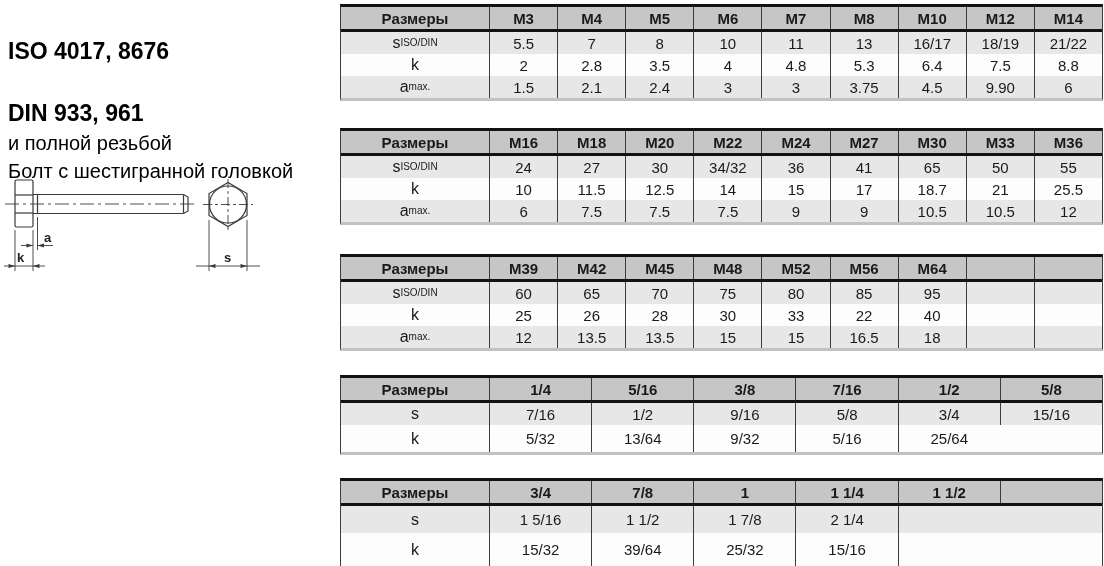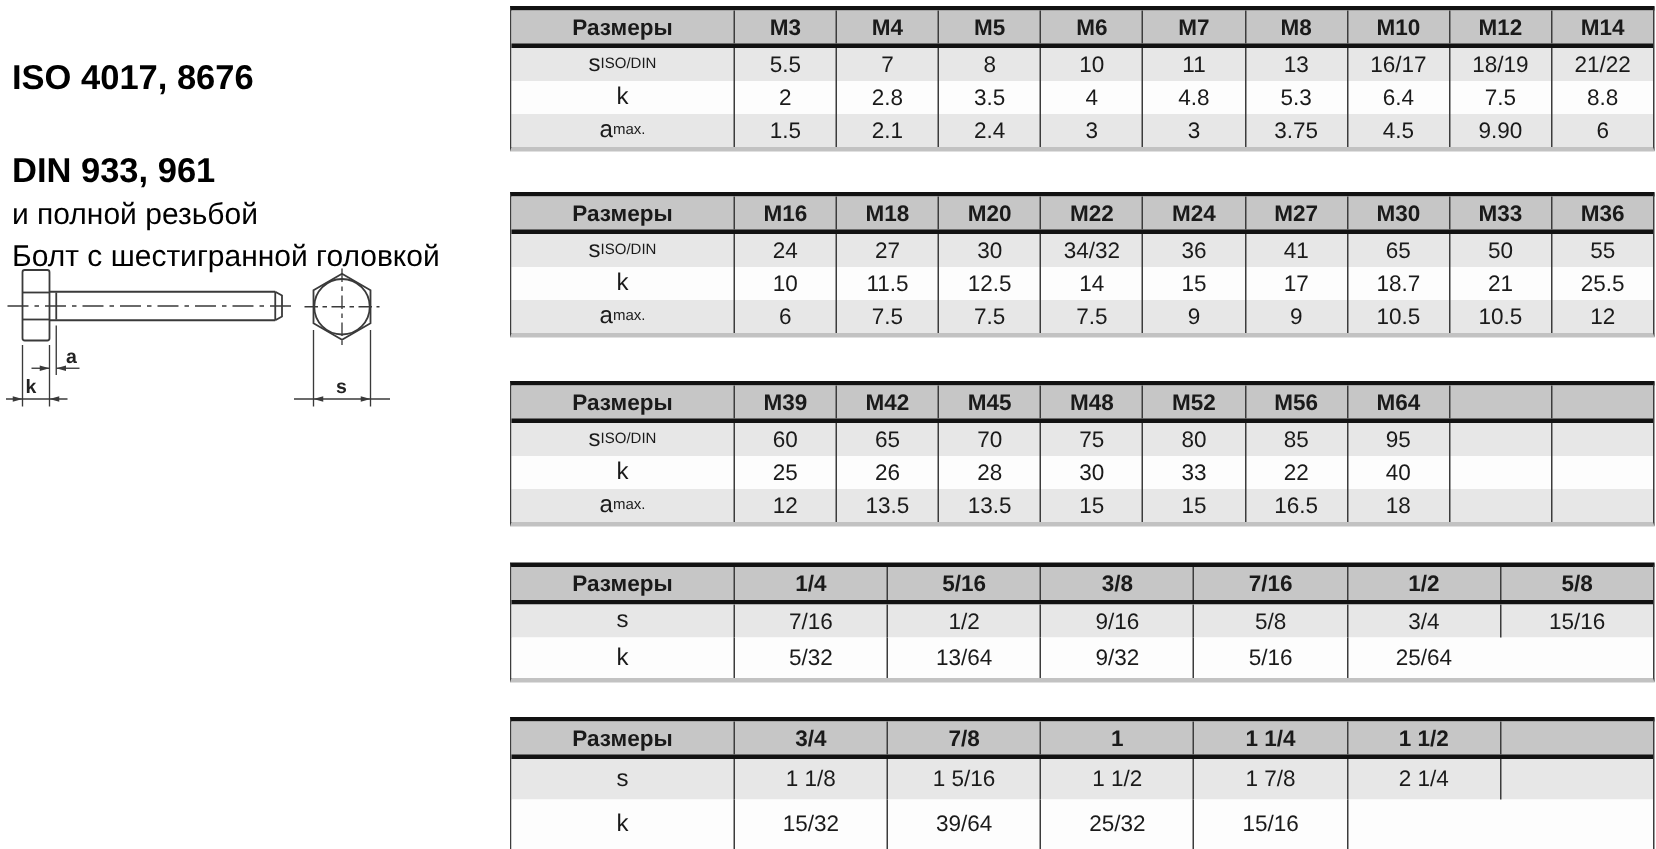--- a/index.html
+++ b/index.html
@@ -311,21 +311,20 @@
           <div class="cell">7/8</div>
           <div class="cell">1</div>
           <div class="cell">1 1/4</div>
           <div class="cell">1 1/2</div>
           <div class="cell"></div>
         </div>
         <div class="row r0 shade">
           <div class="cell labelcell rowlabel">
             <span>s</span>
           </div>
-          <div class="cell">1 1/8</div>
           <div class="cell">1 5/16</div>
           <div class="cell">1 1/2</div>
           <div class="cell">1 7/8</div>
           <div class="cell">2 1/4</div>
           <div class="cell"></div>
         </div>
         <div class="row r1 plain">
           <div class="cell labelcell rowlabel">
             <span>k</span>
           </div>

